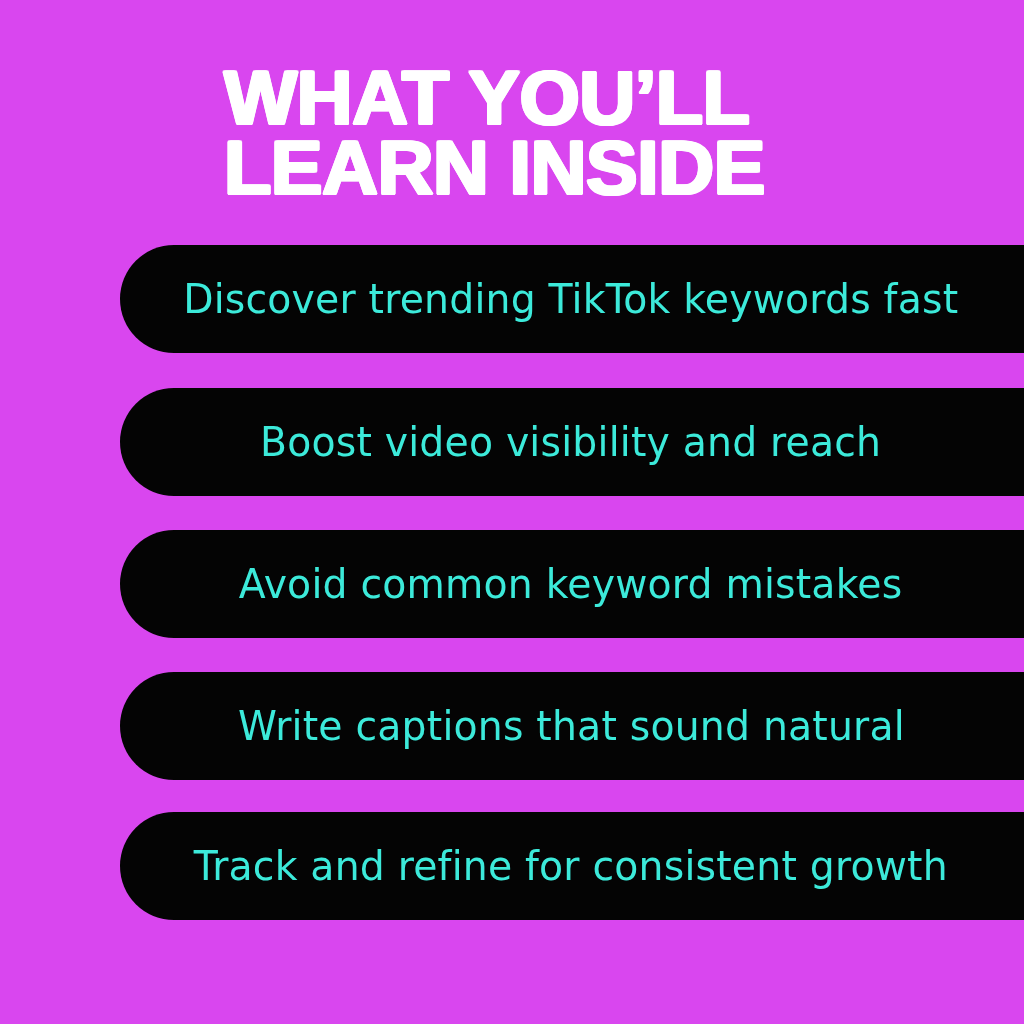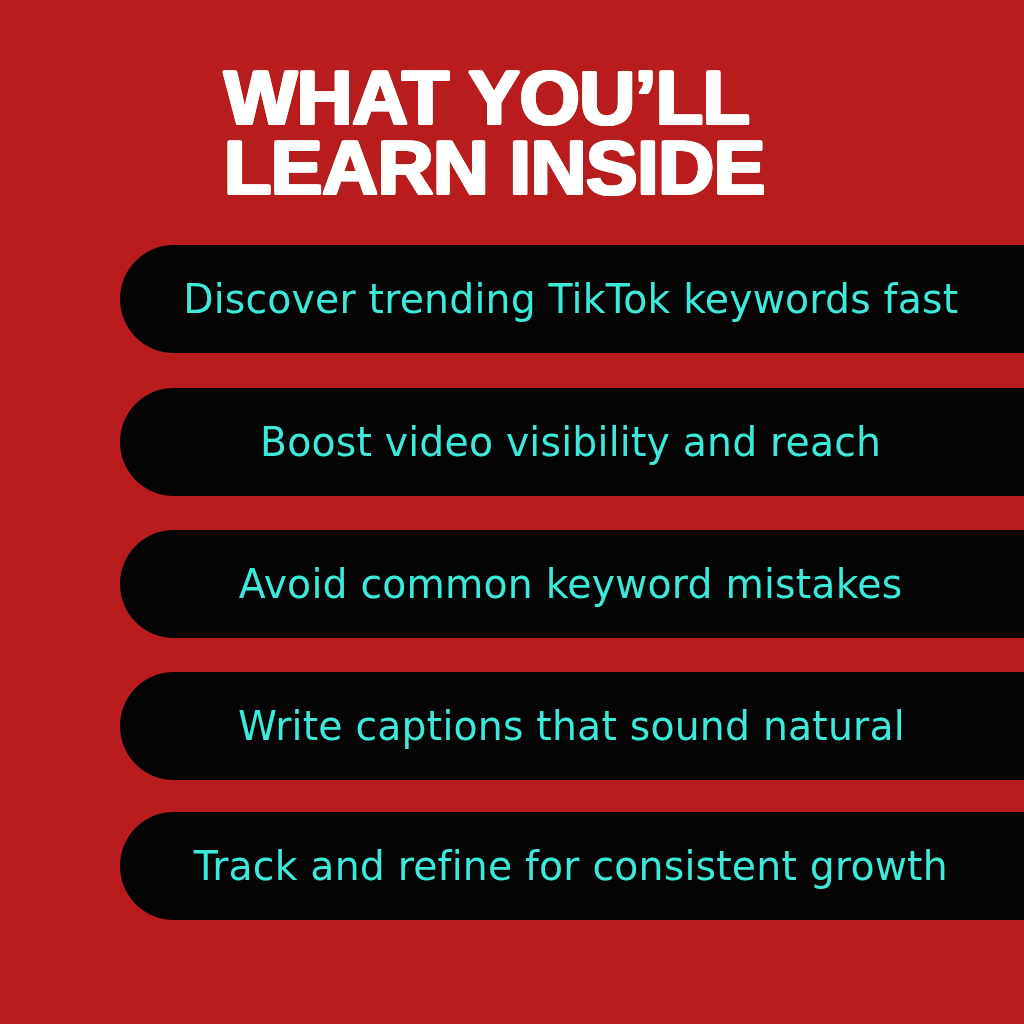--- a/index.html
+++ b/index.html
@@ -92,21 +92,21 @@
     line-height: 1;
     letter-spacing: 0.2px;
     white-space: nowrap;
     transform: scaleX(0.96);
     transform-origin: center center;
   }
 </style>
 </head>
 <body>
 
-<div id="canvas" style="background: #b91c1c;">
+<div id="canvas" style="background: #d946ef;">
 
   <div class="title-block">
     <span class="title-line line-1" style="color: rgb(255, 255, 255);">WHAT YOU’LL</span>
     <span class="title-line line-2" style="color: rgb(255, 255, 255);">LEARN INSIDE</span>
   </div>
 
   <div class="bar-list">
 
     <div class="bar bar-0" style="background: rgb(4, 4, 4);">
       <span class="bar-text" style="color: rgb(60, 234, 218);">Discover trending TikTok keywords fast</span>

